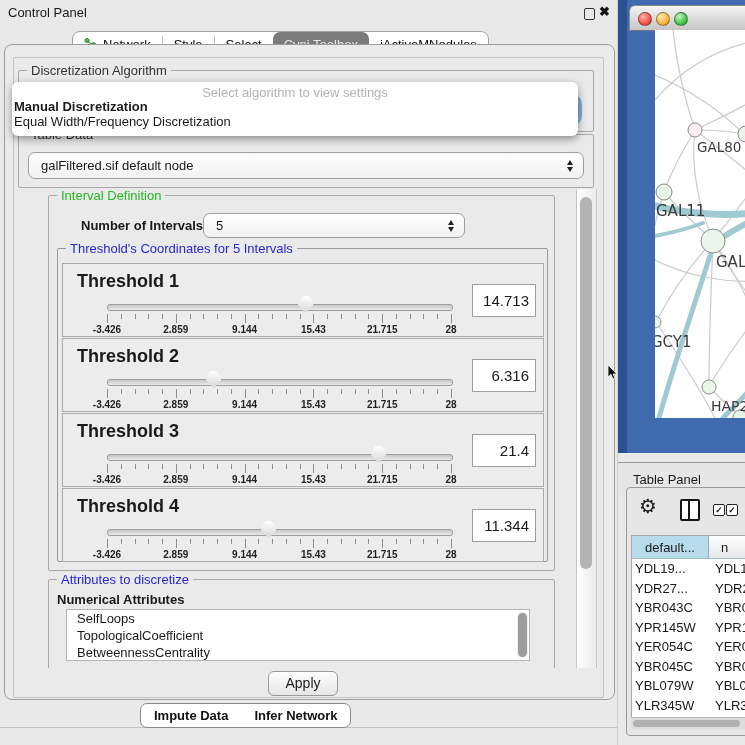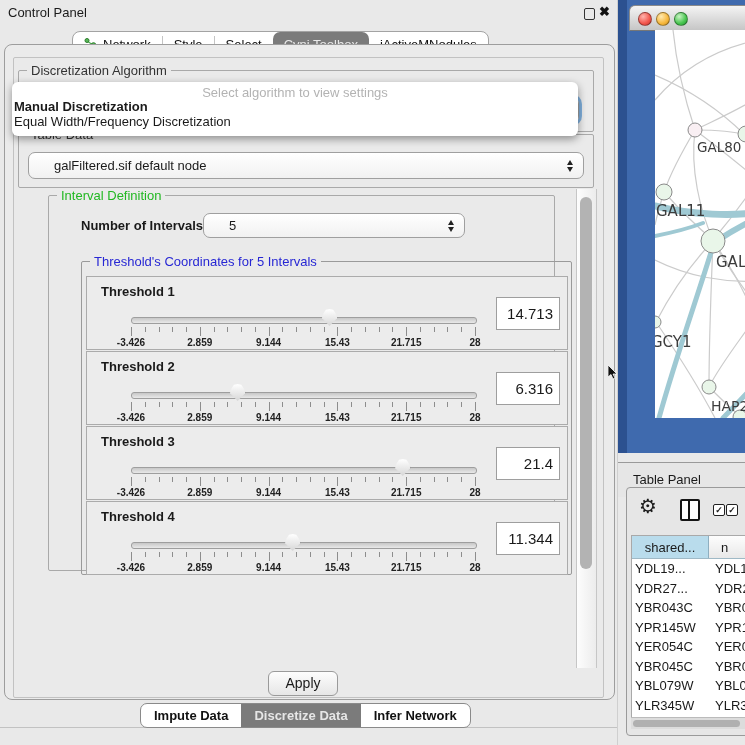--- a/index.html
+++ b/index.html
@@ -21,35 +21,35 @@
   .outer-panel{left:4px;top:44px;width:609px;height:654px;background:#ebebeb;
                border:1px solid #9d9d9d;border-radius:8px;}
   .inner-pane{left:13px;top:57px;width:589px;height:639px;background:#eaeaea;
               border:1px solid #c2c2c2;border-radius:2px;}
   .group{border:1px solid #a9a9a9;border-radius:2px;}
   .gtitle{position:absolute;top:-8px;left:8px;background:#eaeaea;padding:0 4px;
           font-size:13px;white-space:nowrap;}
   .g-green{color:#22b822;} .g-blue{color:#2727d4;} .g-dark{color:#333;}
   
   .combo{background:linear-gradient(#ffffff,#f1f1f1);border:1px solid #9f9f9f;border-radius:7px;
-         font-size:13px;display:flex;align-items:center;padding-left:25px;box-sizing:border-box;}
+         font-size:13px;display:flex;align-items:center;padding-left:12px;box-sizing:border-box;}
   .stepper{position:absolute;right:9px;top:50%;transform:translateY(-50%);width:7px;height:12px;}
   .stepper:before,.stepper:after{content:"";position:absolute;left:0;border-left:3.5px solid transparent;
          border-right:3.5px solid transparent;}
   .stepper:before{top:0;border-bottom:5px solid #222;}
   .stepper:after{bottom:0;border-top:5px solid #222;}
   .focusring{box-shadow:0 0 0 3px rgba(91,154,212,.75);}
   
   .popup{left:12px;top:82px;width:566px;height:54px;background:#fff;border-radius:6px;
          box-shadow:0 3px 9px rgba(0,0,0,.4);z-index:30;font-size:13px;}
   .popup-hint{position:absolute;top:3px;left:0;width:100%;text-align:center;color:#b3b3b3;}
   .popup-opt{position:absolute;left:2px;height:14px;line-height:14px;white-space:nowrap;}
   
   .thr-box{position:absolute;left:61px;width:480px;height:72px;background:#ececec;border:1px solid #ababab;}
-  .thr-label{position:absolute;left:14px;top:7px;font-size:13px;font-weight:bold;}
+  .thr-label{position:absolute;left:14px;top:7px;font-size:18px;font-weight:bold;}
   .track{position:absolute;left:44px;top:40px;width:344px;height:5px;border:1px solid #9e9e9e;
          border-radius:3px;background:linear-gradient(#c7c7c7,#e9e9e9);}
   .thumb{position:absolute;top:32px;width:15px;height:17px;
          background:linear-gradient(#ffffff,#d6d6d6);
          clip-path:polygon(8% 28%,25% 4%,50% 0,75% 4%,92% 28%,100% 45%,100% 55%,50% 100%,0 55%,0 45%);
          filter:drop-shadow(0 0 1px #777);}
   .ticks{position:absolute;left:44px;top:50px;width:344px;height:10px;}
   .tick{position:absolute;top:0;width:1px;background:#8d8d8d;}
   .ticklabels{position:absolute;left:44px;top:60px;width:344px;height:12px;}
   .ticklab{position:absolute;transform:translateX(-50%);font-size:10px;font-weight:bold;color:#222;white-space:nowrap;}
@@ -165,21 +165,21 @@
 
   <div class="group" style="position:absolute;left:29px;top:6px;width:505px;height:374px;">
     <span class="gtitle g-green" style="background:#eaeaea;">Interval Definition</span>
 
     <div style="position:absolute;left:32px;top:22px;font-size:13px;font-weight:bold;">Number of Intervals</div>
     <div class="combo" style="position:absolute;left:154px;top:17px;width:262px;height:25px;">
       <span>5</span>
       <div class="stepper"></div>
     </div>
 
-    <div class="group" style="position:absolute;left:8px;top:65px;width:489px;height:312px;border-color:#9a9a9a;margin-left:24px;">
+    <div class="group" style="position:absolute;left:8px;top:52px;width:489px;height:312px;border-color:#9a9a9a;">
       <span class="gtitle g-blue">Threshold's Coordinates for 5 Intervals</span>
       <div id="thresholds-holder">
           <div class="thr-box" style="top: 14px; left: 4px;">
             <div class="thr-label">Threshold 1</div>
             <div class="track"></div>
             <div class="thumb" style="left: 235.056px;"></div>
             <div class="ticks">
               <div class="tick" style="left: 0px; height: 9px;"></div>
               <div class="tick" style="left: 13.76px; height: 5px;"></div>
               <div class="tick" style="left: 27.52px; height: 5px;"></div>
@@ -340,32 +340,43 @@
               <div class="ticklab" style="left: 206.4px;">15.43</div>
               <div class="ticklab" style="left: 275.2px;">21.715</div>
               <div class="ticklab" style="left: 344px;">28</div>
             </div>
             <div class="valbox">11.344</div>
           </div>
         </div>
     </div>
   </div>
 
+  <div class="group" style="position:absolute;left:29px;top:390px;width:505px;height:110px;">
+    <span class="gtitle g-blue">Attributes to discretize</span>
+    <div style="position:absolute;left:8px;top:12px;font-size:13px;font-weight:bold;">Numerical Attributes</div>
+    <div style="position:absolute;left:17px;top:29px;width:462px;height:50px;background:#fff;border:1px solid #b5b5b5;overflow:hidden;font-size:13px;" id="attr-list">
+      <div class="attr-sb">
+          <div class="attr-sb-th"></div>
+        </div>
+    <div class="attr-item">SelfLoops</div>
+        <div class="attr-item">TopologicalCoefficient</div>
+        <div class="attr-item">BetweennessCentrality</div>
+      </div>
+  </div>
 </div>
 
 <div class="abs vsb">
     <div class="vsb-th"></div>
   </div>
 
 <div class="abs apply">Apply</div>
 
 <div class="abs bline"></div>
 <div class="abs bottombar" id="bottom-tabbar">
     <div class="btab">Impute Data</div>
-    <div class="btab sel">Discretize Data</div>
     <div class="btab">Infer Network</div>
   </div>
 
 <div class="abs vdivider"></div>
 
 <div class="abs desk"></div>
 <div class="abs desk-strip"></div>
 <div class="abs nwin-title">
   <div class="light l-red"></div>
   <div class="light l-yel"></div>
@@ -425,21 +436,21 @@
 <div class="abs tp-head">
   <div class="tp-title">Table Panel</div>
 </div>
 <div class="abs tp-box">
   <div class="gear">⚙</div>
   <div class="colico"></div>
   <div class="chk" style="left:86px;">✓</div>
   <div class="chk" style="left:99px;">✓</div>
   <div class="tbl">
     <div class="tbl-hrow">
-      <div class="th1">shared...</div>
+      <div class="th1">default...</div>
       <div class="th2">n</div>
     </div>
     <div class="tbl-rows" id="tbl-rows">
         <div class="trow">
           <div class="td1">YDL19...</div>
           <div class="td2">YDL1</div>
         </div>
         <div class="trow">
           <div class="td1">YDR27...</div>
           <div class="td2">YDR2</div>

